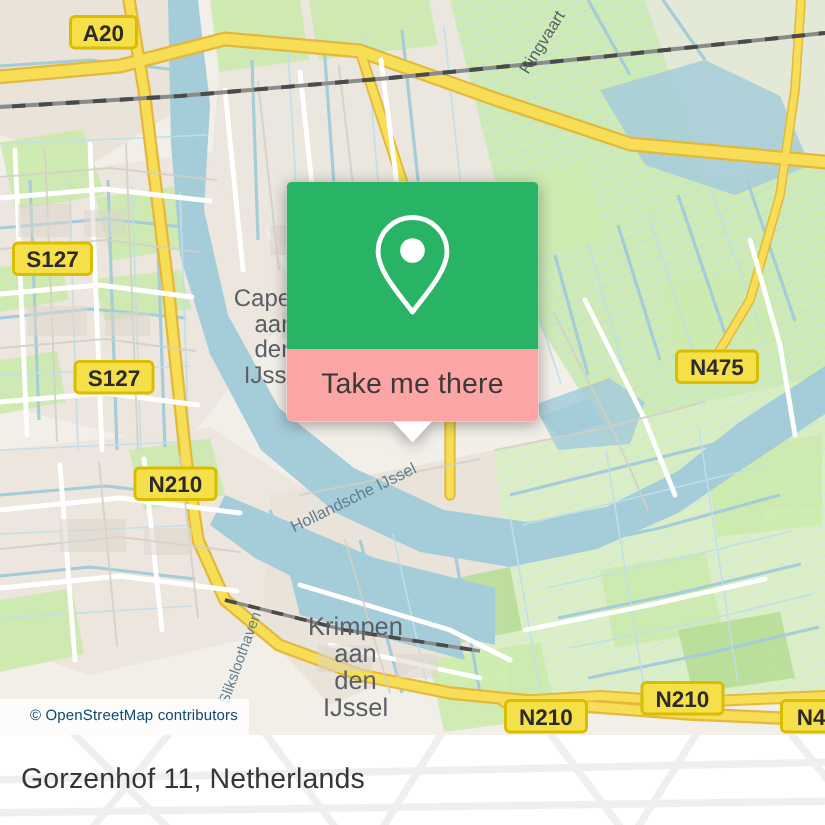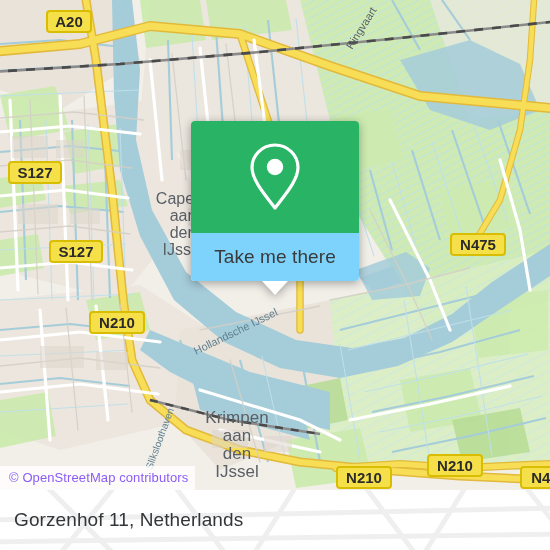--- a/index.html
+++ b/index.html
@@ -32,24 +32,24 @@
     background: #f2efe9;
   }
   #map-svg { display: block; }
 
   
   .attrib {
     position: absolute;
     left: 0;
     bottom: 0;
     background: rgba(255,255,255,0.80);
-    color: #8b5cf6;
-    font-size: 13px;
+    color: #0c4a6e;
+    font-size: 10px;
     line-height: 18px;
-    padding: 3px 7px 3px 9px;
+    padding: 3px 7px 3px 20px;
     letter-spacing: 0.1px;
     white-space: nowrap;
     font-family: "Liberation Sans", sans-serif;
   }
 
   
   #popup {
     position: absolute;
     left: 191px;
     top: 121px;
@@ -70,21 +70,21 @@
     justify-content: center;
   }
   .popup-label {
     height: 48px;
     display: flex;
     align-items: center;
     justify-content: center;
     color: #3a3a3a;
     font-size: 19px;
     letter-spacing: 0.1px;
-    background: #7dd3fc;
+    background: #fca5a5;
   }
   .popup-tip {
     position: absolute;
     left: 50%;
     top: 160px;
     margin-left: -13px;
     width: 0; height: 0;
     border-left: 13px solid transparent;
     border-right: 13px solid transparent;
     border-top: 14px solid #ffffff;

